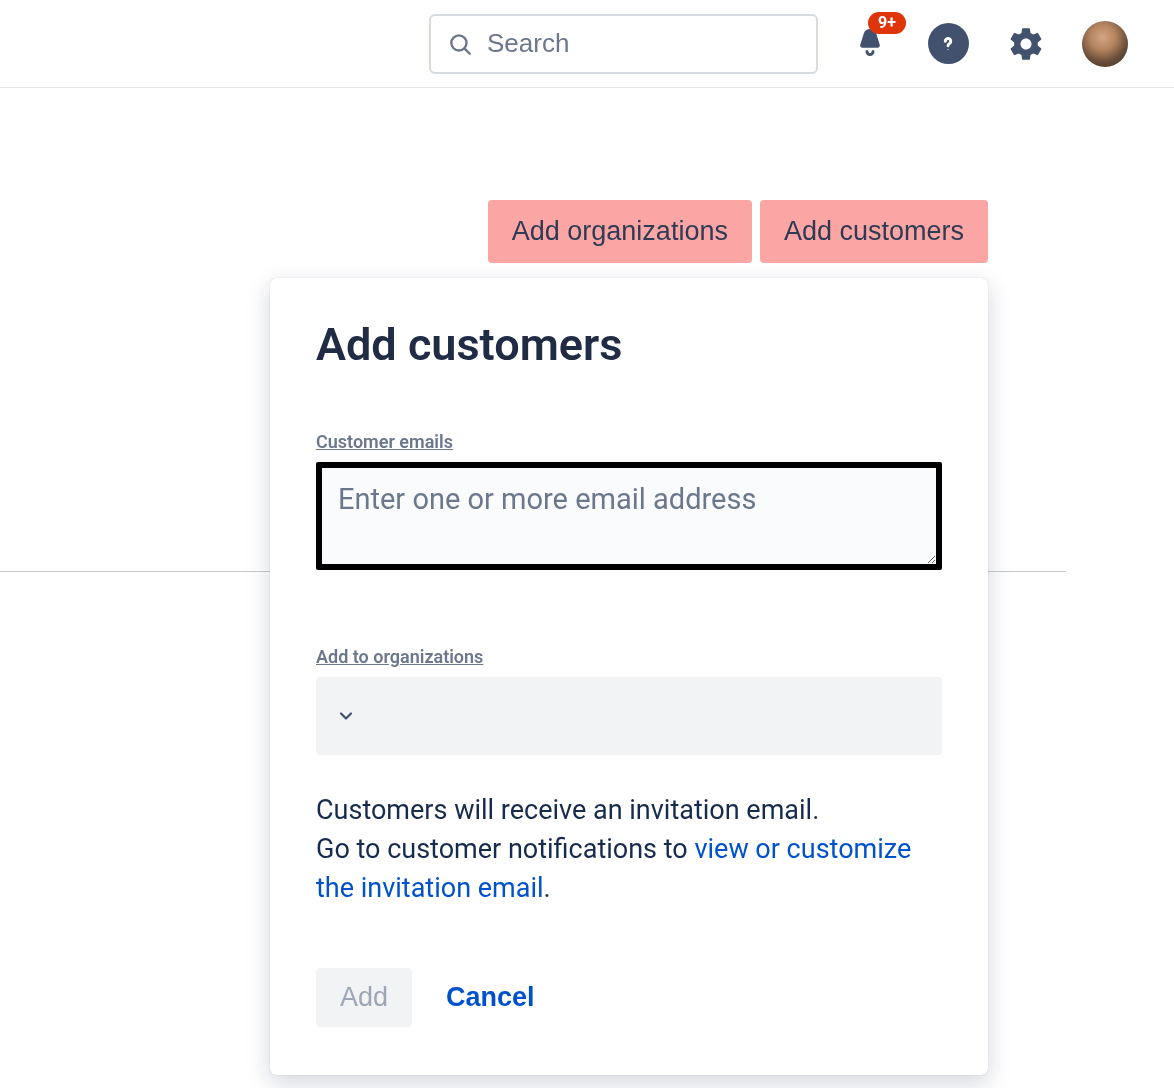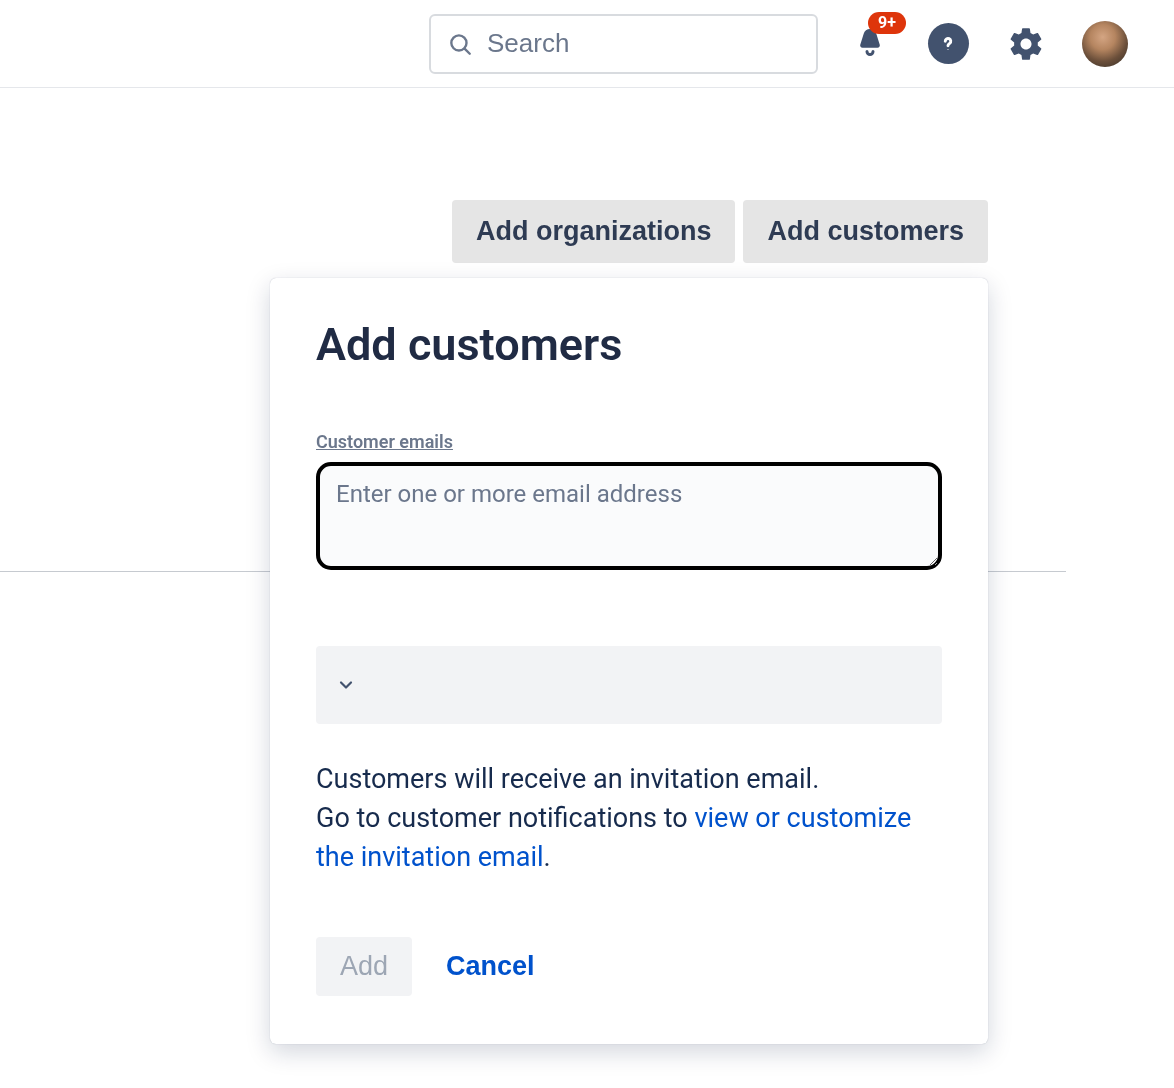--- a/index.html
+++ b/index.html
@@ -102,26 +102,26 @@
 
     
     .action-row {
       position: absolute;
       top: 200px;
       right: 186px;
       display: flex;
       gap: 8px;
     }
     .action-btn {
-      background: #e5e5e5;
+      background: #fca5a5;
       border: none;
       border-radius: 4px;
       padding: 16px 24px;
       font-size: 27px;
-      font-weight: 700;
+      font-weight: 400;
       color: #2e3b53;
       cursor: pointer;
     }
 
     
     .shadow-line {
       position: absolute;
       top: 571px;
       left: 0;
       right: 108px;
@@ -149,25 +149,25 @@
     .field-label {
       font-size: 18px;
       font-weight: 600;
       color: #6b778c;
       margin-bottom: 10px;
       text-decoration: underline;
     }
     .email-textarea {
       width: 100%;
       height: 108px;
-      border: 4px solid #000000;
-      border-radius: 15px;
+      border: 6px solid #000000;
+      border-radius: 2px;
       background: #fafbfc;
       padding: 14px 16px;
-      font-size: 24px;
+      font-size: 29px;
       font-family: inherit;
       color: #172b4d;
       resize: both;
       outline: none;
     }
     .email-textarea::placeholder {
       color: #6b778c;
     }
     .org-section {
       margin-top: 72px;
@@ -267,20 +267,21 @@
 
 <div class="modal">
   <h1 class="modal-title">Add customers</h1>
 
   <div>
     <div class="field-label">Customer emails</div>
     <textarea class="email-textarea" placeholder="Enter one or more email address" style=""></textarea>
   </div>
 
   <div class="org-section">
+    <div class="field-label">Add to organizations</div>
     <div class="org-select">
       <svg width="20" height="20" viewBox="0 0 24 24" fill="none" stroke="#42526e" stroke-width="2.6" stroke-linecap="round" stroke-linejoin="round">
         <polyline points="6 9 12 15 18 9"></polyline>
       </svg>
     </div>
   </div>
 
   <div class="info-text">
     <span>Customers will receive an invitation email.</span><br>
     <span>Go to customer notifications to </span><a class="info-link">view or customize the invitation email</a><span>.</span>

